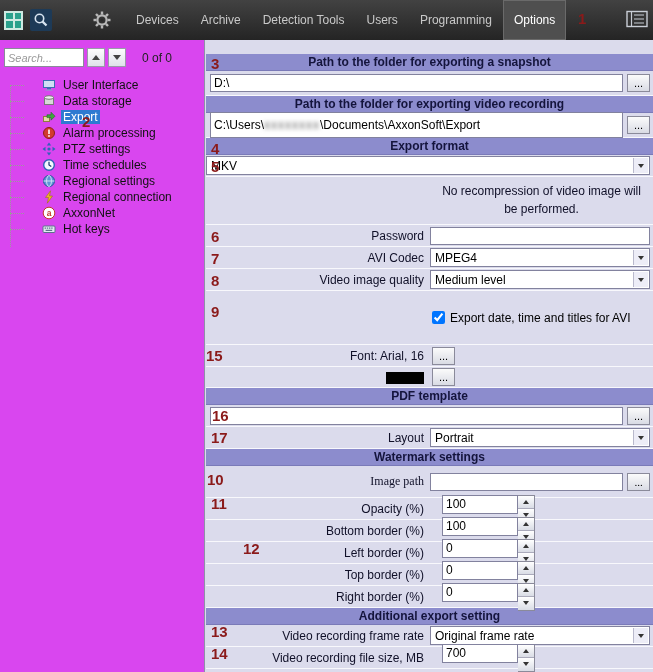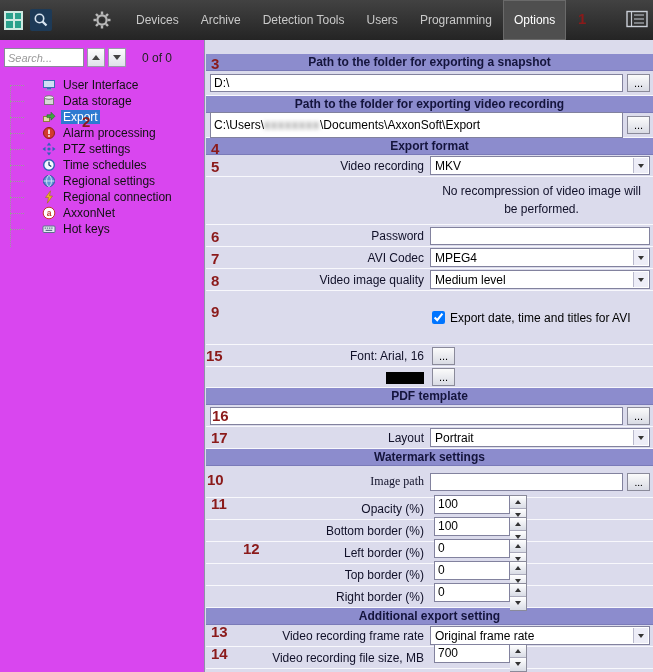--- a/index.html
+++ b/index.html
@@ -51,21 +51,21 @@
   .txt { height:18px; border:1px solid #82829e; background:#fff; font-size:12px; padding:0 3px; font-family:inherit; }
   .grow { flex:1; min-width:0; }
   .ml4 { margin-left:4px; }
   .fake-input { height:26px; border:1px solid #82829e; background:#fff; display:flex; align-items:center; padding:8px 3px; overflow:hidden; white-space:pre; }
   .blur { filter:blur(2px); color:#666; letter-spacing:1px; }
   .browse { width:23px; height:18px; margin-left:4px; margin-right:3px; border:1px solid #8a8a9a;
             background:linear-gradient(#fbfbfb,#d9dbe4); font-size:11px; line-height:10px; cursor:pointer; font-family:inherit; }
   .dd { flex:1; height:19px; border:1px solid #82829e; background:#fff; position:relative; display:flex; align-items:center; padding:0 18px 0 4px; margin-right:3px; min-width:0; cursor:pointer; }
   .dd-arrow { position:absolute; right:1px; top:1px; bottom:1px; width:15px; background:#ededf7; border-left:1px solid #b9b9cc; display:flex; align-items:center; justify-content:center; }
   .dd-arrow i { width:0; height:0; border-left:3.5px solid transparent; border-right:3.5px solid transparent; border-top:4px solid #333; }
-  .spin { display:flex; height:28px; margin-left:4px; }
+  .spin { display:flex; height:28px; margin-left:12px; }
   .spin input { width:76px; height:19px; border:1px solid #82829e; padding:0 3px; font-size:12px; font-family:inherit; }
   .spin-btns { width:17px; display:flex; flex-direction:column; border:1px solid #8a8a9a; border-left:none; }
   .sb { flex:1; background:linear-gradient(#fff,#d9dce5); display:flex; align-items:center; justify-content:center; cursor:pointer; }
   .sb:first-child { border-bottom:1px solid #aab; }
   .sb .tu { width:0;height:0;border-left:3px solid transparent;border-right:3px solid transparent;border-bottom:4px solid #333; }
   .sb .td { width:0;height:0;border-left:3px solid transparent;border-right:3px solid transparent;border-top:4px solid #333; }
   .note { flex:1; text-align:center; color:#101028; line-height:1.45; padding:0 10px; }
   .cb-label { display:flex; align-items:center; margin-left:2px; }
   .cb-label input { margin-right:5px; }
   .swatch { display:inline-block; width:38px; height:12px; background:#000; vertical-align:middle; }
@@ -239,21 +239,20 @@
     </div>
 
     <div class="hdr">Path to the folder for exporting video recording</div>
     <div class="row path">
       <div class="fake-input grow ml4"><span>C:\Users\</span><span class="blur">xxxxxxxx</span><span>\Documents\AxxonSoft\Export</span></div>
       <button class="browse">...</button>
     </div>
 
     <div class="hdr">Export format</div>
     <div class="row">
-      <div class="lbl">Video recording</div>
       <div class="ctl">
         <div class="dd">
             <span>MKV</span>
             <span class="dd-arrow">
               <i></i>
             </span>
           </div>
       </div>
     </div>
     <div class="row tall-note">

